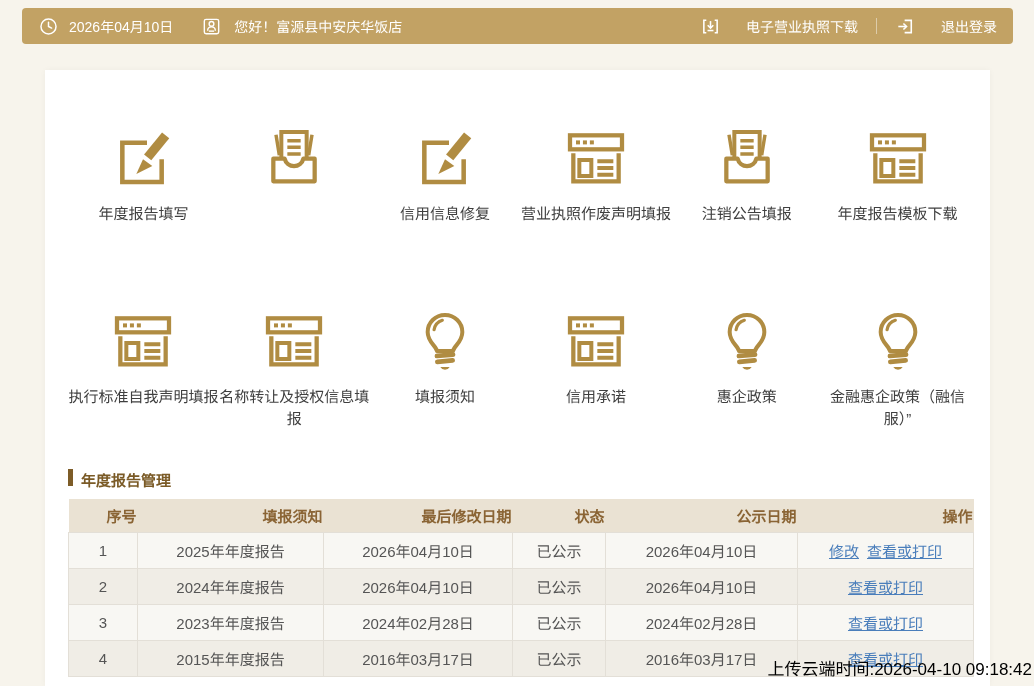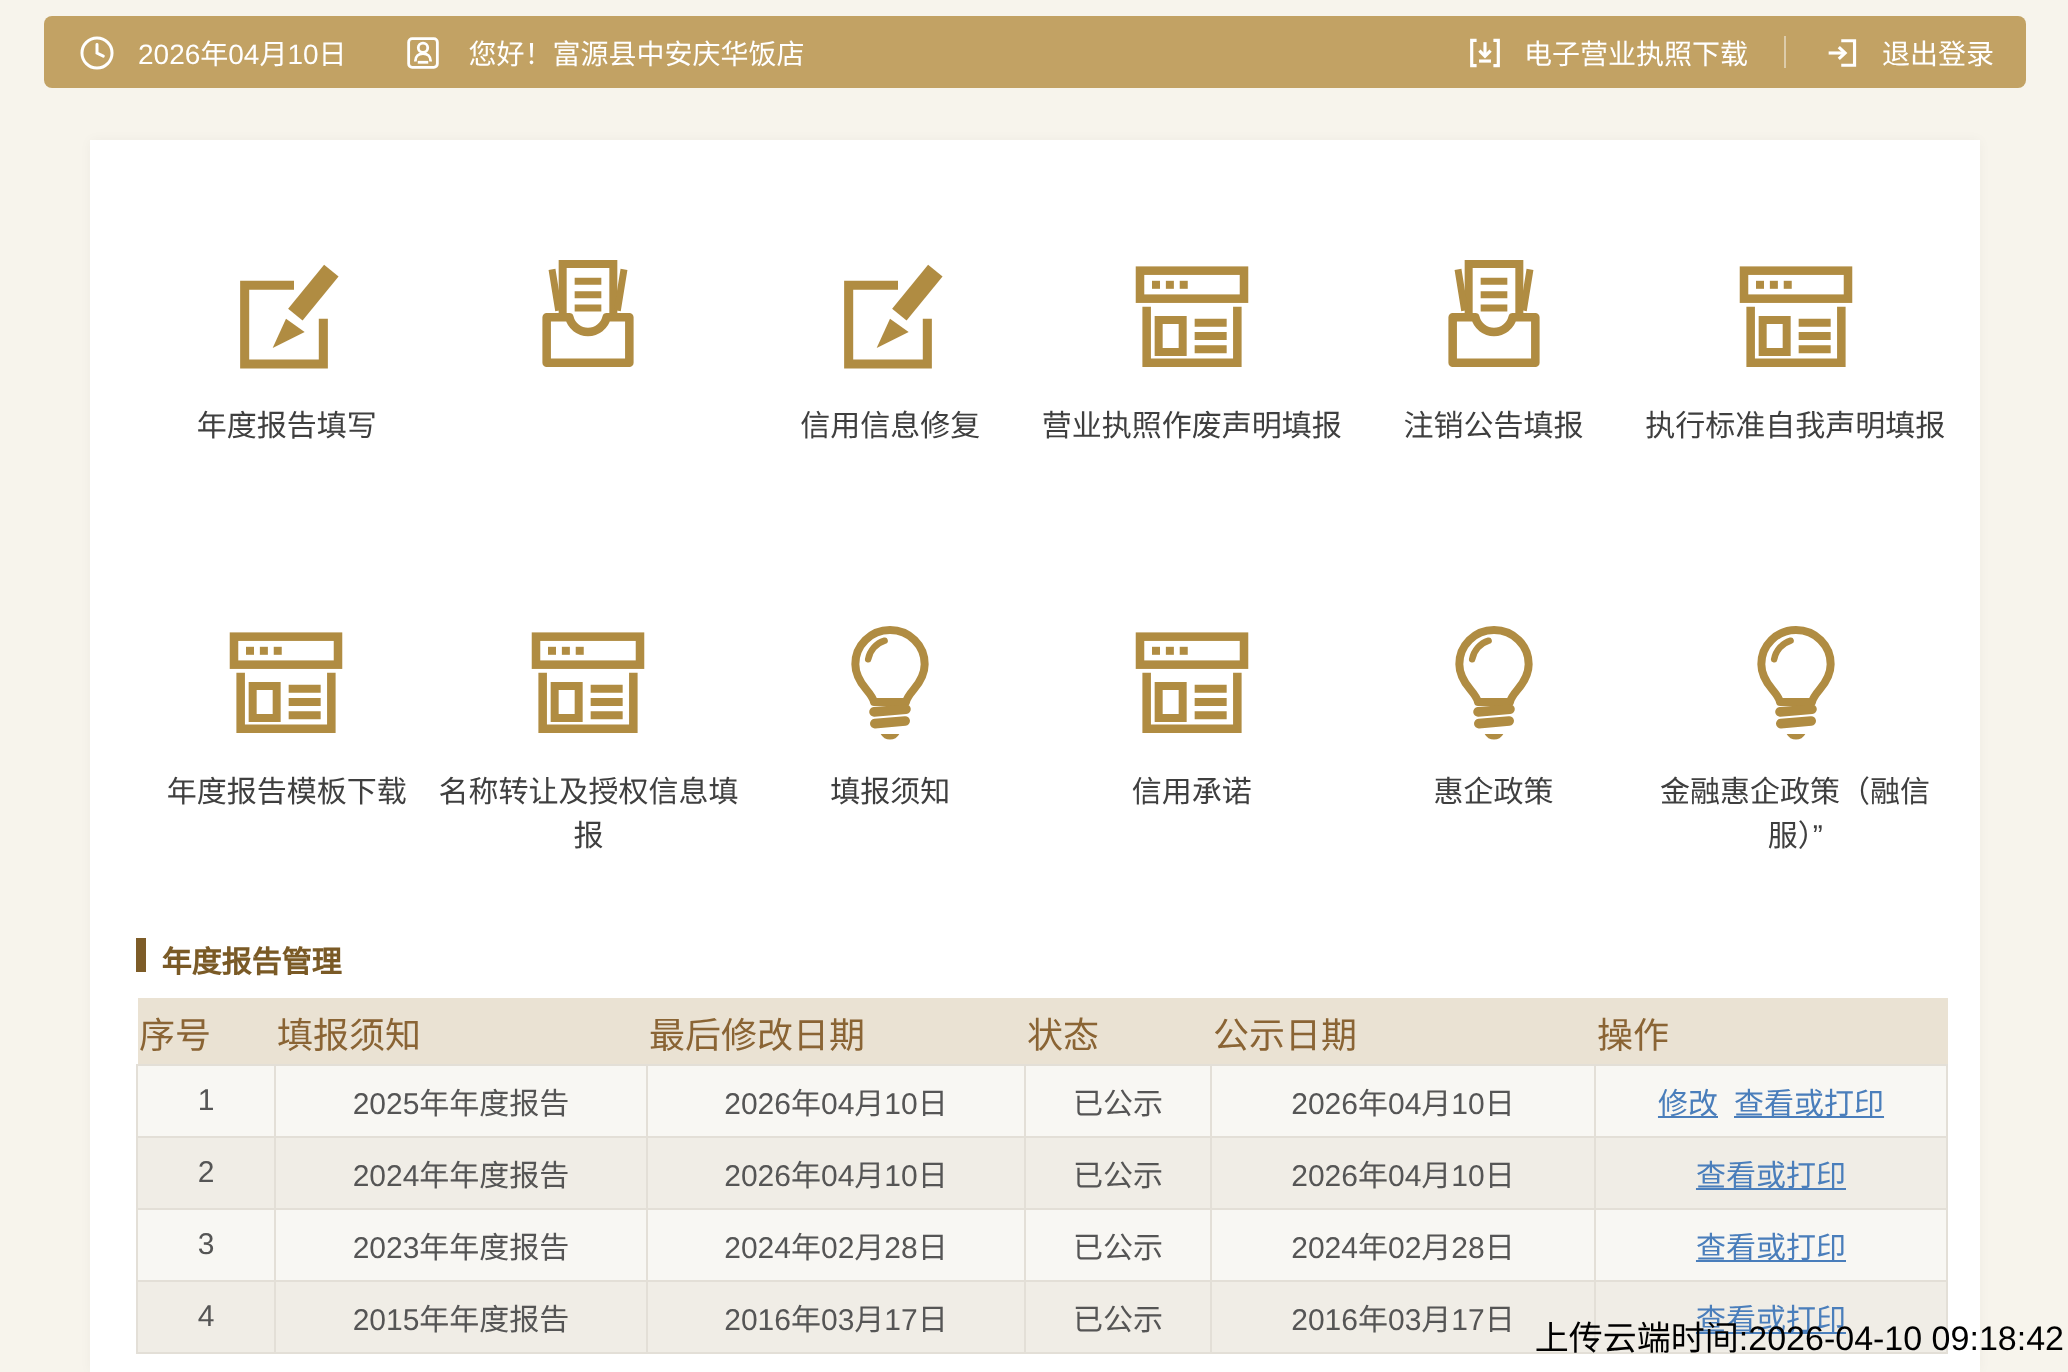--- a/index.html
+++ b/index.html
@@ -14,21 +14,21 @@
   .topbar {
     position:absolute; left:22px; top:8px; width:991px; height:36px;
     background:#c2a264; border-radius:4px;
     display:flex; align-items:center; justify-content:space-between;
     padding:0 16px; color:#fff; font-size:14px;
   }
   .topbar-left, .topbar-right { display:flex; align-items:center; }
   .tb-ico { width:21px; height:21px; color:#fff; flex:0 0 auto; }
   .tb-date { margin:0 28px 0 10px; }
   .tb-greet { margin-left:12px; }
-  .tb-btn { display:flex; align-items:center; cursor:pointer; }
+  .tb-btn { display:flex; align-items:center; cursor:pointer;gap:16px; }
   .tb-btn span { margin-left:9px; }
   .tb-divider { width:1px; height:16px; background:rgba(255,255,255,.45); margin:0 18px; }
 
   
   .card {
     position:absolute; left:45px; top:70px; width:945px; height:616px;
     background:#ffffff; box-shadow:0 0 6px rgba(0,0,0,.04);
     padding:0 17px 0 23px;
   }
 
@@ -46,22 +46,22 @@
   }
 
   
   .section-title { display:flex; align-items:flex-start; margin:40px 0 9px 0; }
   .section-title .bar { width:5px; height:17px; background:#7d5c28; margin-right:8px; }
   .section-title .txt { font-size:15px; font-weight:bold; color:#7a5a26; }
 
   
   table.report-table { border-collapse:collapse; width:905px; font-size:15px; table-layout:fixed; }
   .report-table th {
-    background:#eae2d3; color:#8a6434; font-weight:normal;
-    height:33px; border:none; text-align:left; font-size:18px;
+    background:#eae2d3; color:#8a6434; font-weight:bold;
+    height:33px; border:none; text-align:right; font-size:15px;
   }
   .report-table td {
     height:36px; text-align:center; color:#555;
     border:1px solid #e3dfd7; background:#f8f7f3;
   }
   .report-table tbody tr:nth-child(even) td { background:#f0ede6; }
   .action-link { color:#4a7ebb; text-decoration:underline; margin:0 4px; cursor:pointer; }
 
   
   .upload-overlay {
@@ -197,29 +197,29 @@
           </svg>
     </span>
     <div class="shortcut-label">注销公告填报</div>
   </div>
       <div class="shortcut">
     <span class="ico-wrap">
       <svg class="ico" aria-hidden="true">
             <use href="#browser-icon" xlink:href="#browser-icon"></use>
           </svg>
     </span>
+    <div class="shortcut-label">年度报告模板下载</div>
+  </div>
+      <div class="shortcut">
+    <span class="ico-wrap">
+      <svg class="ico" aria-hidden="true">
+            <use href="#browser-icon" xlink:href="#browser-icon"></use>
+          </svg>
+    </span>
     <div class="shortcut-label">执行标准自我声明填报</div>
-  </div>
-      <div class="shortcut">
-    <span class="ico-wrap">
-      <svg class="ico" aria-hidden="true">
-            <use href="#browser-icon" xlink:href="#browser-icon"></use>
-          </svg>
-    </span>
-    <div class="shortcut-label">年度报告模板下载</div>
   </div>
       <div class="shortcut">
     <span class="ico-wrap">
       <svg class="ico" aria-hidden="true">
             <use href="#browser-icon" xlink:href="#browser-icon"></use>
           </svg>
     </span>
     <div class="shortcut-label">名称转让及授权信息填报</div>
   </div>
       <div class="shortcut">

